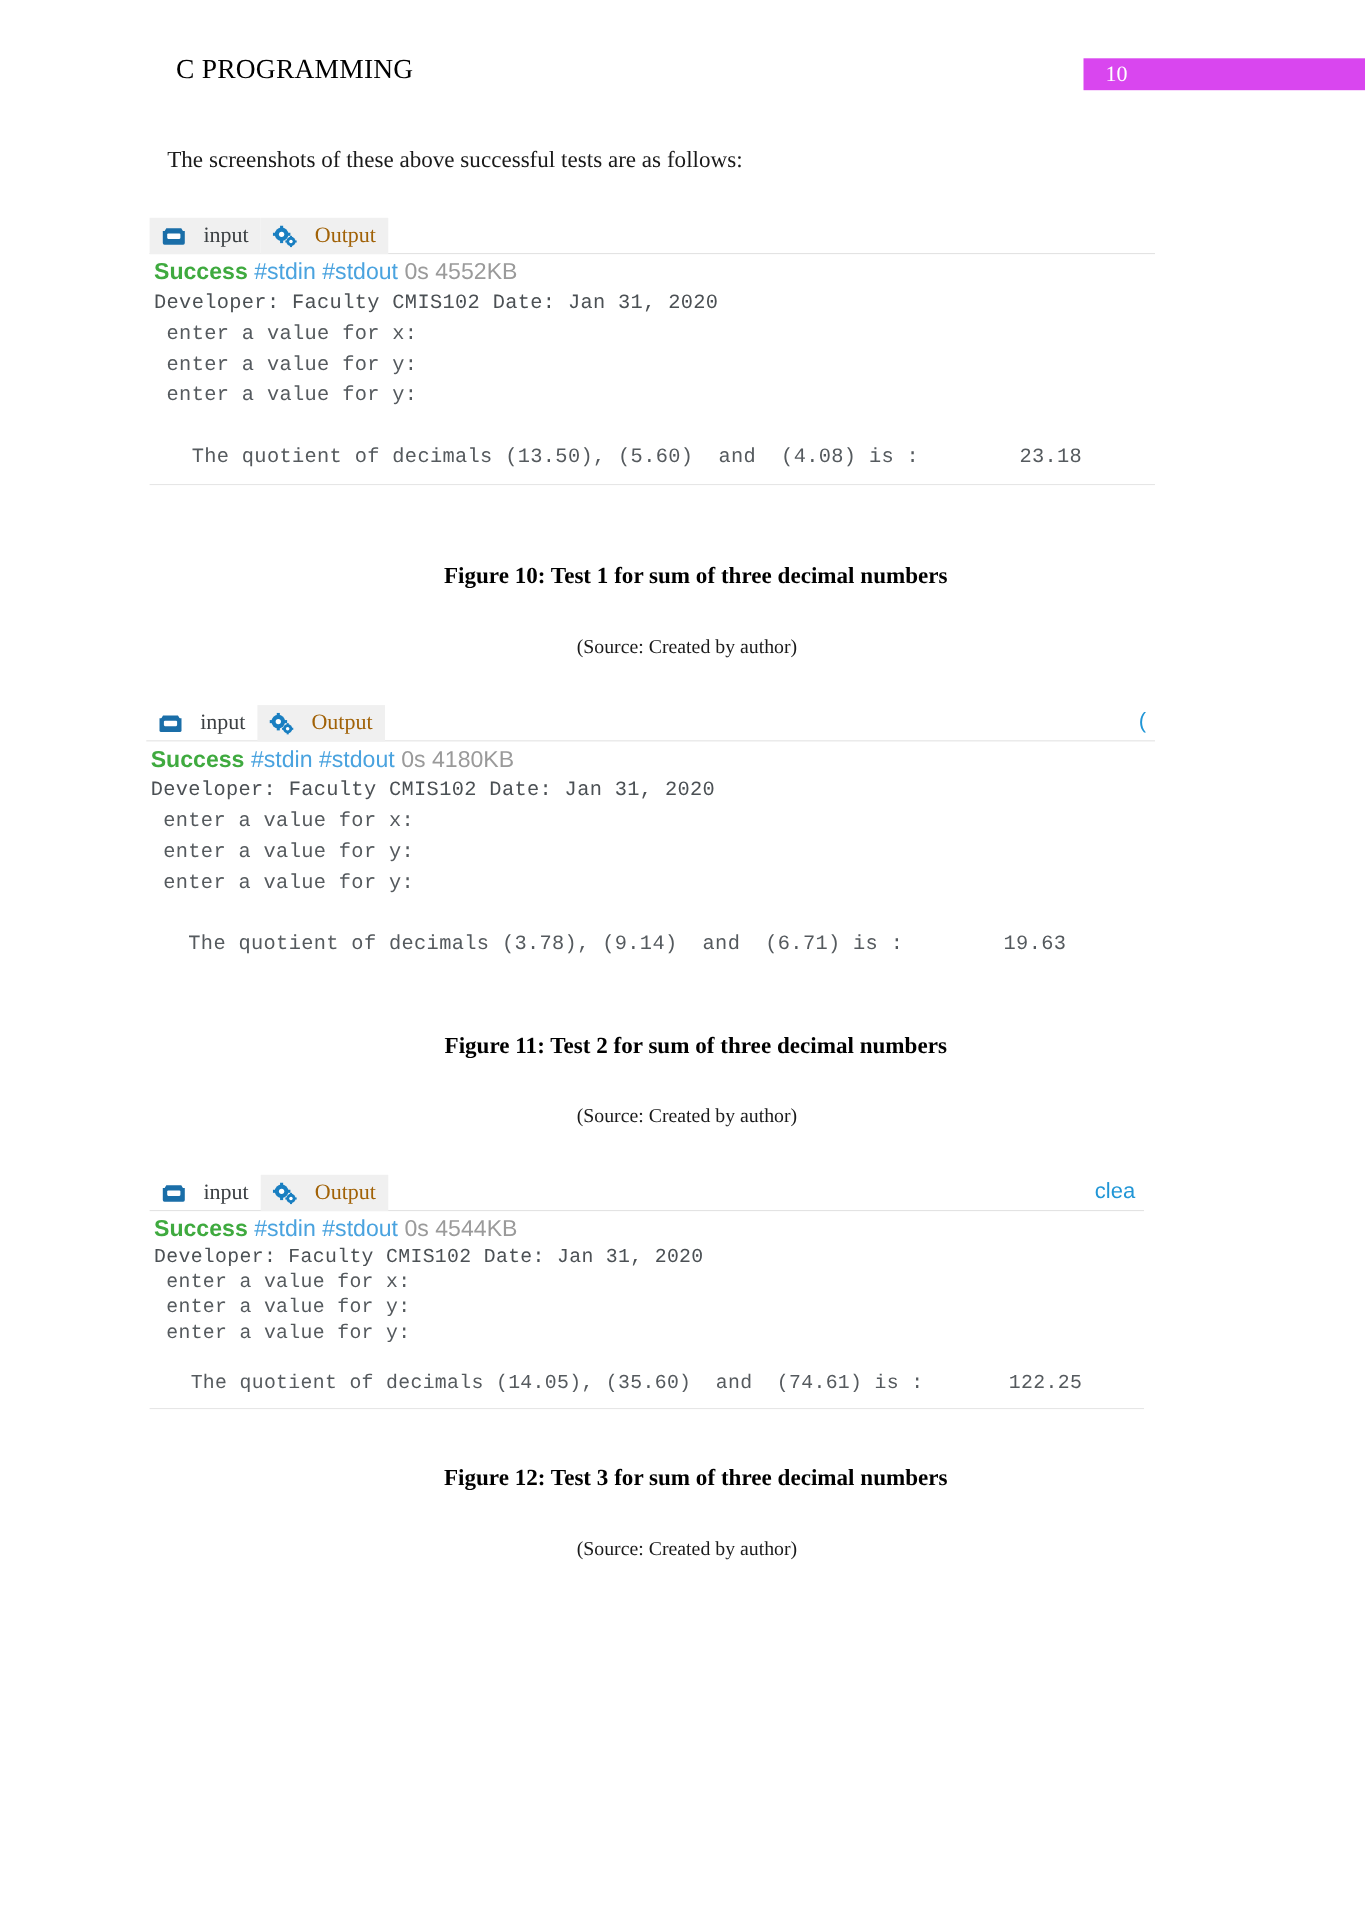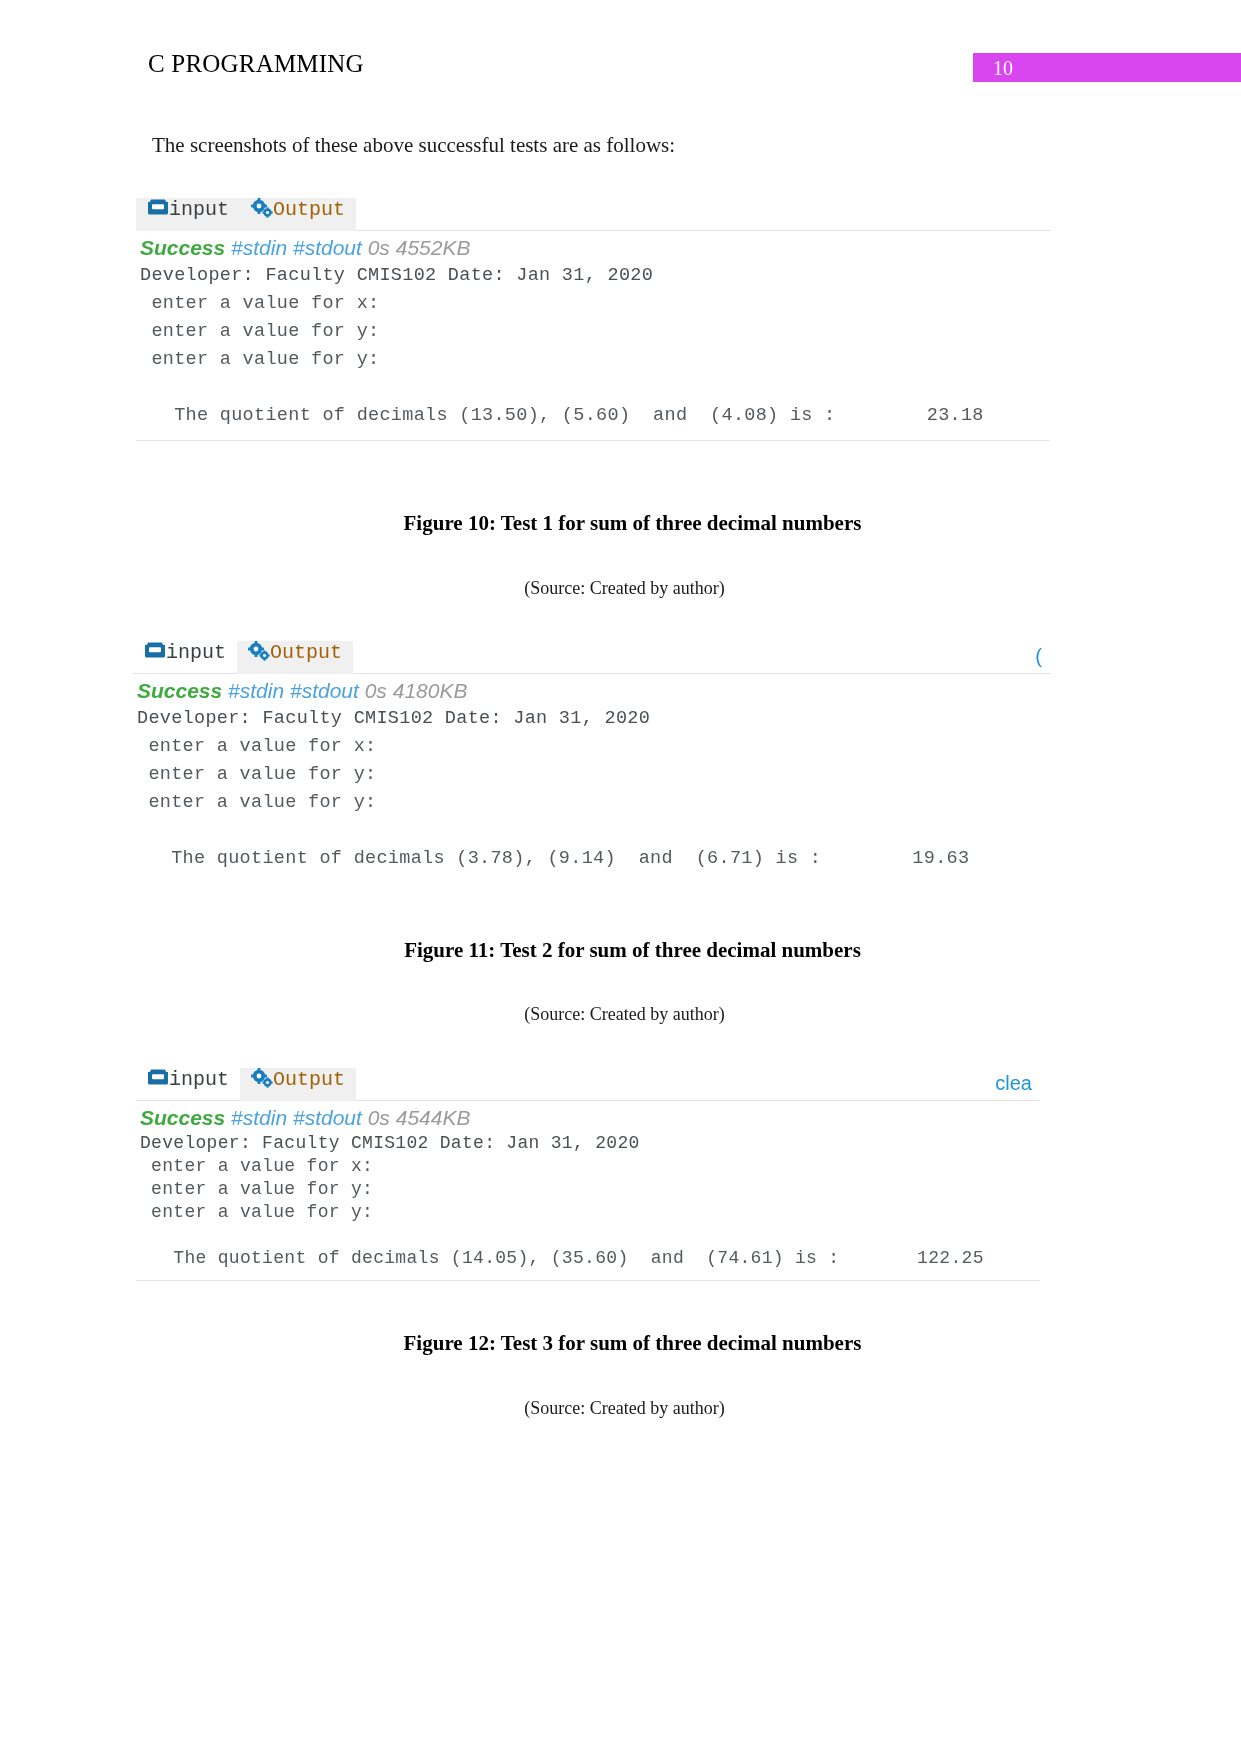--- a/index.html
+++ b/index.html
@@ -17,20 +17,21 @@
     position: relative;
     width: 1241px;
     height: 1754px;
     padding: 0;
   }
 
   
   .header {
     position: relative;
     height: 92px;
+    margin-left: 12px;
   }
   .header-title {
     position: absolute;
     left: 148px;
     top: 50px;
     font-size: 25px;
     color: #000000;
     letter-spacing: 0.2px;
     white-space: nowrap;
   }
@@ -68,24 +69,25 @@
     background: #ffffff;
   }
   .tabbar {
     position: relative;
     height: 33px;
     border-bottom: 1px solid #e3e3e3;
     background: #ffffff;
   }
   .tab {
     display: inline-flex;
-    gap: 0;
+    align-items: center;
+    gap: 16px;
     height: 33px;
     padding: 0 11px;
-    font-family: Liberation Mono, monospace;
+    font-family: Liberation Serif, serif;
     font-size: 20px;
     vertical-align: top;
   }
   .tab.active-grey { background: #f0f0f0; }
   .tab-input-label { color: #3c4043; }
   .tab-output-label { color: #a16207; }
 
   .icon-inbox { display: inline-block; width: 22px; height: 18px; position: relative; }
   .icon-inbox svg, .icon-gears svg { display: block; }
   .icon-gears { display: inline-block; width: 22px; height: 20px; }
@@ -97,21 +99,20 @@
     font-family: "Liberation Sans", sans-serif;
     font-size: 20px;
     color: #2196d6;
   }
 
   .status-line {
     font-family: "Liberation Sans", sans-serif;
     font-size: 21px;
     padding: 5px 0 2px 4px;
     white-space: nowrap;
-    font-style: italic;
   }
   .st-success { color: #3faa3f; font-weight: 600; }
   .st-stream  { color: #4aa3df; }
   .st-meta    { color: #9a9a9a; }
 
   .console {
     font-family: "Liberation Mono", monospace;
     font-size: 18.5px;
     line-height: 28px;
     color: #555a5e;

